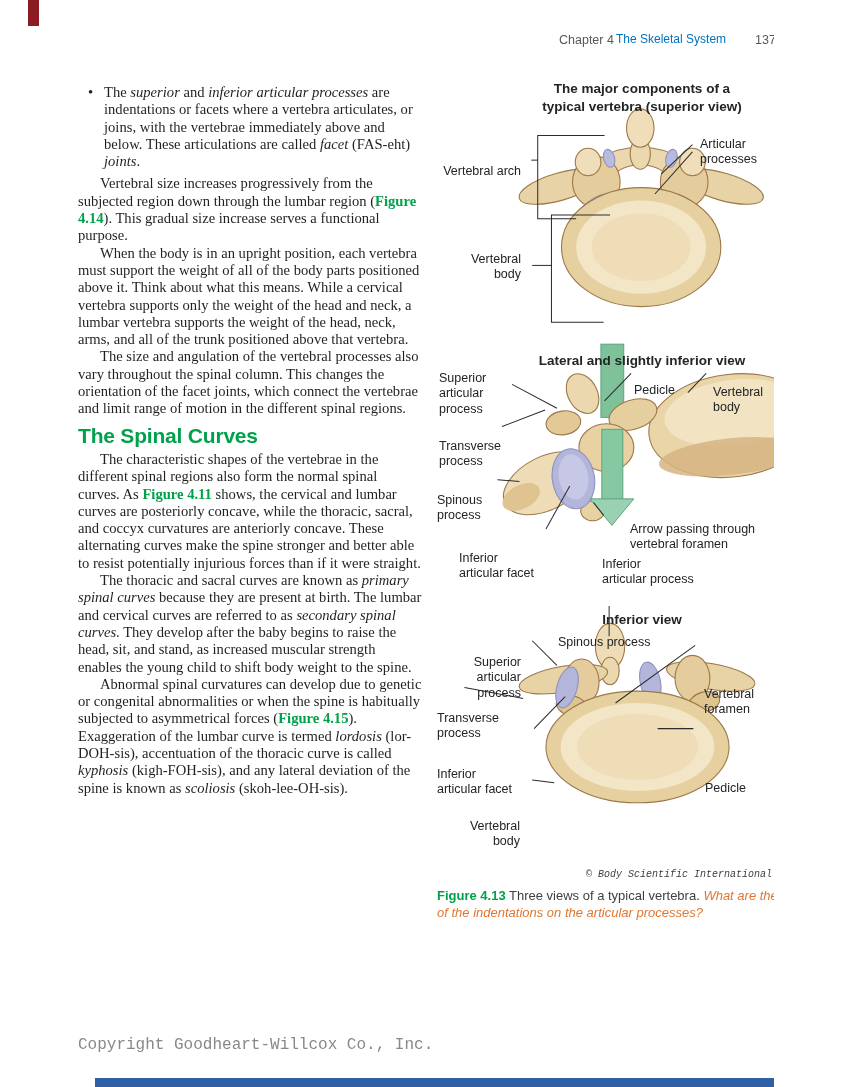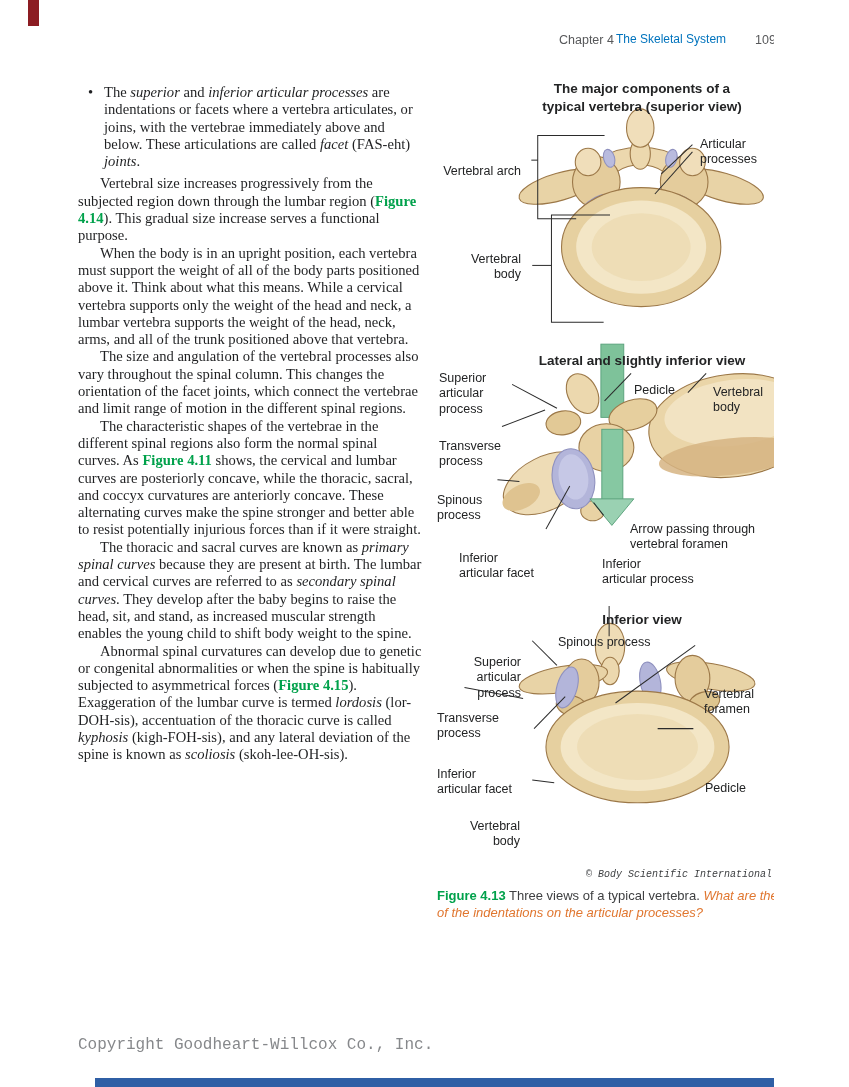--- a/index.html
+++ b/index.html
@@ -82,31 +82,32 @@
 </head>
 <body>
 
 <div class="page">
 
   <div class="corner-tab"></div>
 
   <div class="runhead">
     <span class="rh-chapter">Chapter 4</span>
     <span class="rh-title">The Skeletal System</span>
-    <span class="rh-page">109</span>
+    <span class="rh-page">137</span>
   </div>
 
   <div class="col-left">
     <div class="bullet-item">
       <span class="bullet-marker">•</span>
       <span><span>The </span><span class="seg-i">superior</span><span> and </span><span class="seg-i">inferior articular processes</span><span> are indentations or facets where a vertebra articulates, or joins, with the vertebrae immediately above and below. These articulations are called </span><span class="seg-i">facet</span><span> (FAS-eht) </span><span class="seg-i">joints</span><span>.</span></span>
     </div>
     <p class="para"><span>Vertebral size increases progressively from the subjected region down through the lumbar region (</span><span class="seg-fig">Figure 4.14</span><span>). This gradual size increase serves a functional purpose.</span></p>
     <p class="para"><span>When the body is in an upright position, each vertebra must support the weight of all of the body parts positioned above it. Think about what this means. While a cervical vertebra supports only the weight of the head and neck, a lumbar vertebra supports the weight of the head, neck, arms, and all of the trunk positioned above that vertebra.</span></p>
     <p class="para"><span>The size and angulation of the vertebral processes also vary throughout the spinal column. This changes the orientation of the facet joints, which connect the vertebrae and limit range of motion in the different spinal regions.</span></p>
+    <h2 class="section-heading">The Spinal Curves</h2>
     <p class="para"><span>The characteristic shapes of the vertebrae in the different spinal regions also form the normal spinal curves. As </span><span class="seg-fig">Figure 4.11</span><span> shows, the cervical and lumbar curves are posteriorly concave, while the thoracic, sacral, and coccyx curvatures are anteriorly concave. These alternating curves make the spine stronger and better able to resist potentially injurious forces than if it were straight.</span></p>
     <p class="para"><span>The thoracic and sacral curves are known as </span><span class="seg-i">primary spinal curves</span><span> because they are present at birth. The lumbar and cervical curves are referred to as </span><span class="seg-i">secondary spinal curves</span><span>. They develop after the baby begins to raise the head, sit, and stand, as increased muscular strength enables the young child to shift body weight to the spine.</span></p>
     <p class="para"><span>Abnormal spinal curvatures can develop due to genetic or congenital abnormalities or when the spine is habitually subjected to asymmetrical forces (</span><span class="seg-fig">Figure 4.15</span><span>). Exaggeration of the lumbar curve is termed </span><span class="seg-i">lordosis</span><span> (lor-DOH-sis), accentuation of the thoracic curve is called </span><span class="seg-i">kyphosis</span><span> (kigh-FOH-sis), and any lateral deviation of the spine is known as </span><span class="seg-i">scoliosis</span><span> (skoh-lee-OH-sis).</span></p>
   </div>
 
   <div class="figs">
 
     <svg width="412" height="812" viewBox="437 75 412 887">
 
       <g stroke="#9c7848" stroke-width="1.2">

